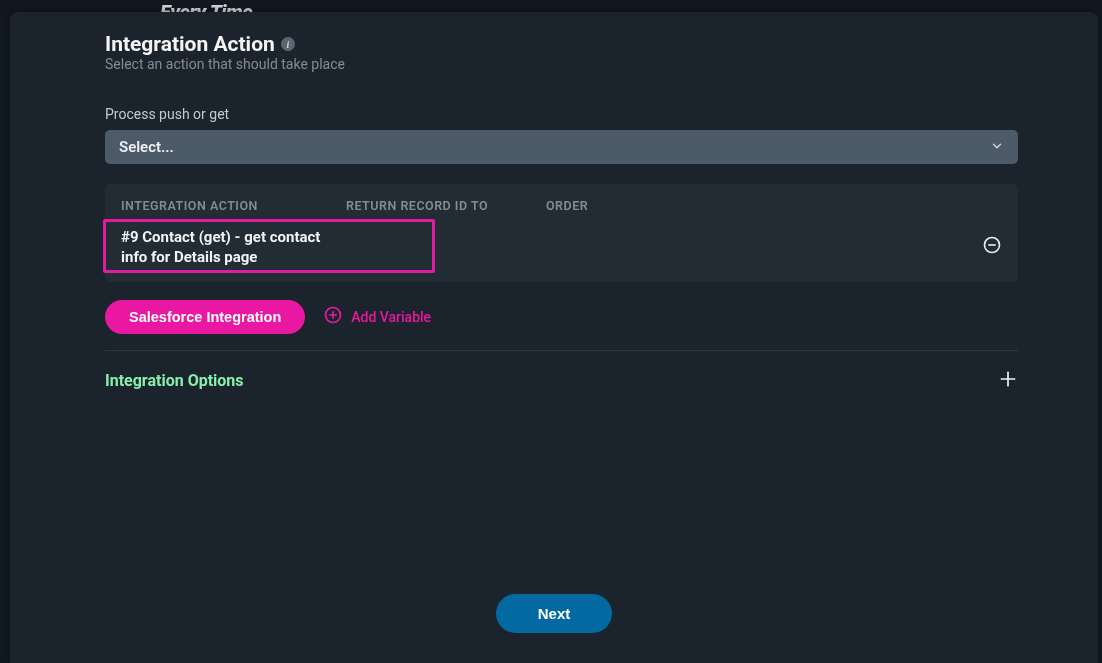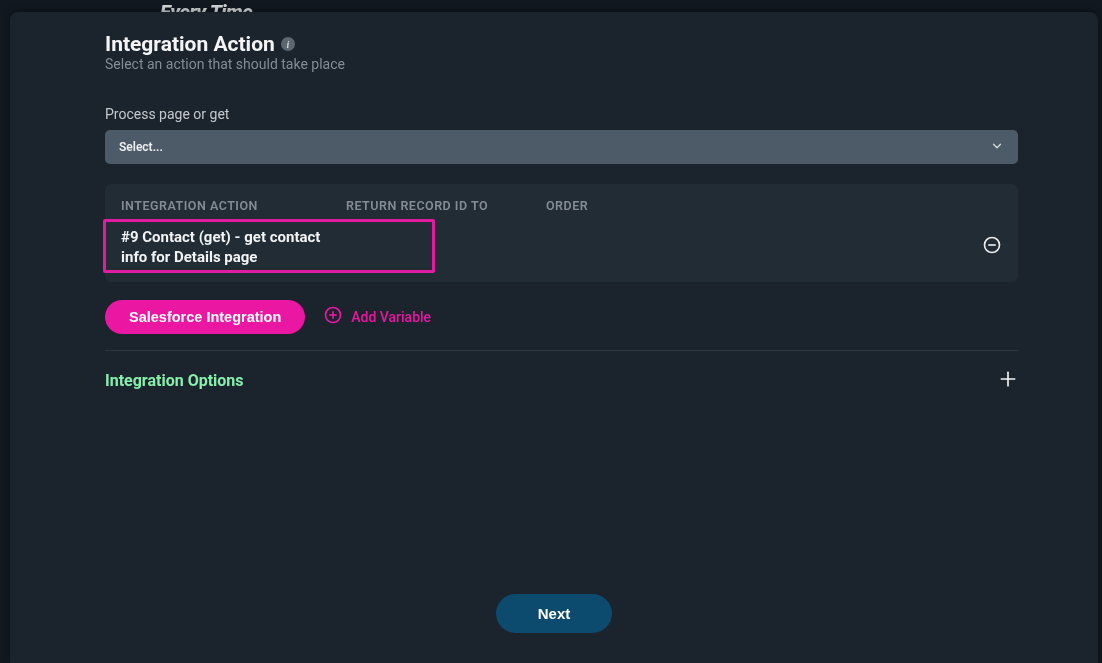--- a/index.html
+++ b/index.html
@@ -110,21 +110,21 @@
       height: 34px;
       background: #4d5a67;
       border-radius: 5px;
       display: flex;
       align-items: center;
       justify-content: space-between;
       padding: 0 14px;
       cursor: pointer;
     }
     .select-placeholder {
-      font-size: 12px;
+      font-size: 15px;
       font-weight: 600;
       color: #eef0f2;
     }
     .chevron {
       color: #d8dcde;
     }
     .chevron svg {
       width: 14px;
       height: 14px;
     }
@@ -242,21 +242,21 @@
     }
     .footer {
       position: absolute;
       bottom: 30px;
       left: 0;
       right: 0;
       display: flex;
       justify-content: center;
     }
     .next-btn {
-      background: #0c4a6e;
+      background: #0369a1;
       color: #fff;
       font-size: 15px;
       font-weight: 700;
       border: none;
       border-radius: 9999px;
       padding: 11px 42px;
       cursor: pointer;
     }
   </style>
 </head>
@@ -267,21 +267,21 @@
 <div class="modal">
 
 
   <div class="content">
     <div class="section-title-row">
       <div class="section-title">Integration Action</div>
       <span class="info-badge">i</span>
     </div>
     <div class="section-subtitle">Select an action that should take place</div>
 
-    <div class="field-label">Process page or get</div>
+    <div class="field-label">Process push or get</div>
 
     <div class="select-box">
       <span class="select-placeholder">Select...</span>
       <span class="chevron">
         <svg viewBox="0 0 24 24" fill="none" stroke="currentColor" stroke-width="2.2" stroke-linecap="round" stroke-linejoin="round">
           <polyline points="6 9 12 15 18 9"></polyline>
         </svg>
       </span>
     </div>
 

